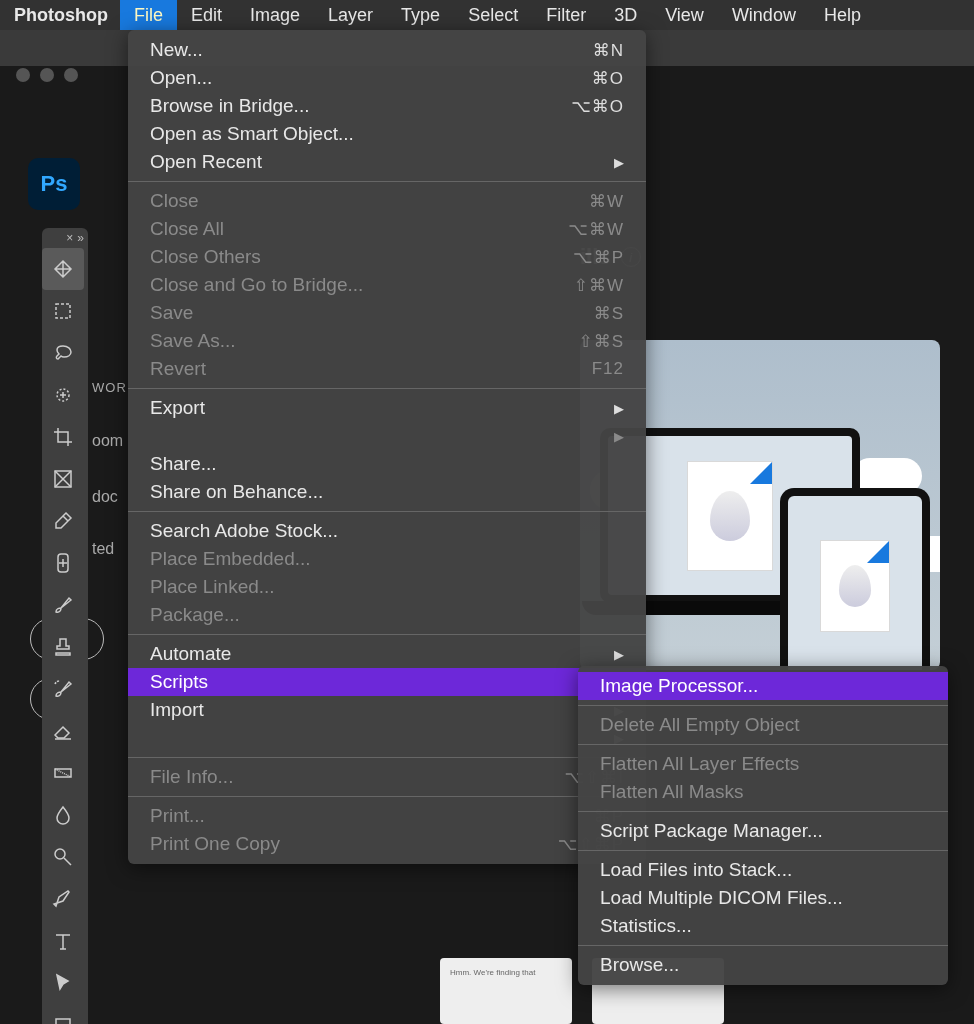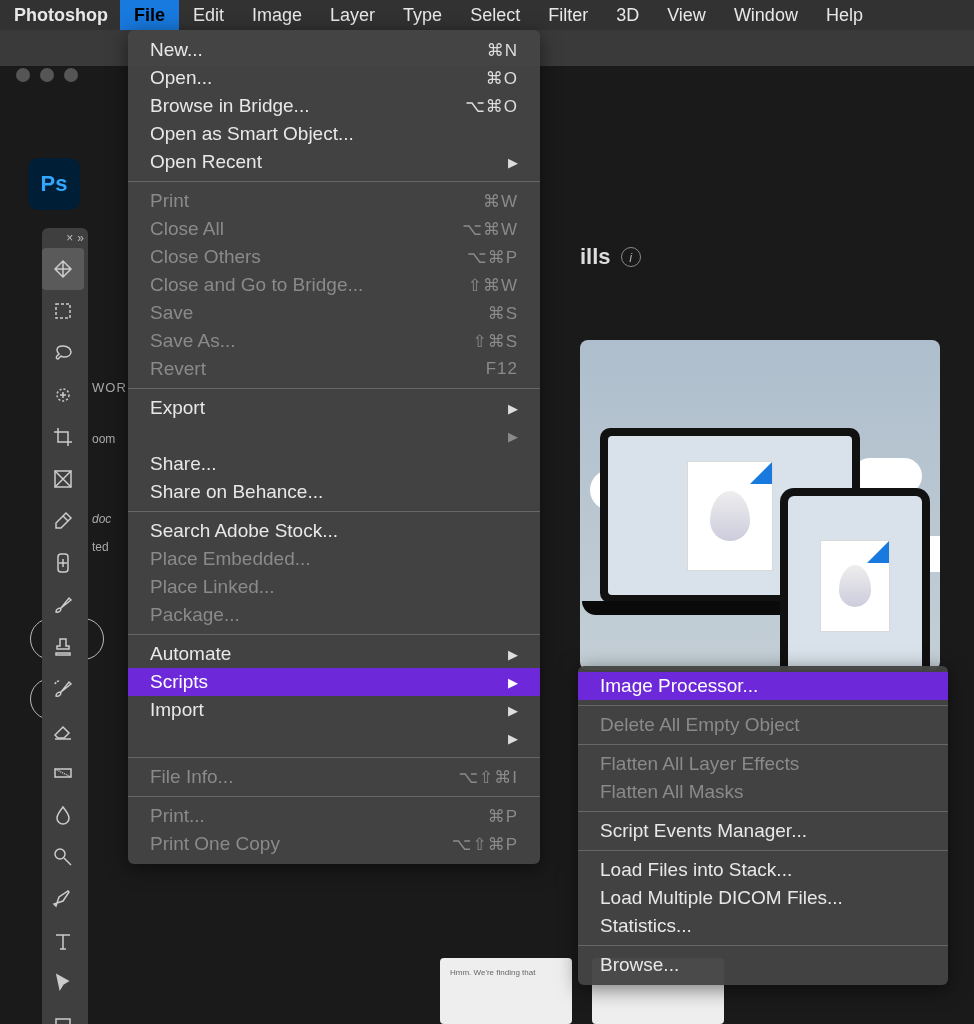--- a/index.html
+++ b/index.html
@@ -1,36 +1,36 @@
 <!DOCTYPE html>
 <html><head>
 <meta charset="utf-8">
 <style>
   * { margin: 0; padding: 0; box-sizing: border-box; font-family: -apple-system, "Helvetica Neue", Arial, sans-serif; }
   body { width: 974px; height: 1024px; background: #1a1a1a; overflow: hidden; position: relative; }
 
   .menubar { height: 30px; background: #323232; display: flex; align-items: stretch; padding-left: 14px; gap: 0; font-size: 18px; color: #e8e8e8; }
   .menubar .app-name { font-weight: 700; display: flex; align-items: center; padding: 0 12px 0 0; }
   .menubar .menu-item { display: flex; align-items: center; padding: 0 14px; cursor: default; }
-  .menubar .menu-item.active { background: #1879de; color: #000000; font-weight: bold; }
+  .menubar .menu-item.active { background: #1879de; color: #fef9c3; }
 
   .win-chrome { position: absolute; top: 30px; left: 0; width: 100%; height: 36px; background: #3a3a3a; }
   .traffic { position: absolute; left: 16px; top: 68px; display: flex; gap: 10px; }
   .traffic span { width: 14px; height: 14px; border-radius: 50%; background: #555; }
 
   .ps-logo { position: absolute; left: 28px; top: 112px; width: 52px; height: 52px; border-radius: 10px; background: #001e36; display: flex; align-items: center; justify-content: center; color: #31a8ff; font-weight: 800; font-size: 22px; margin-top: 46px; }
 
   .tools-panel { position: absolute; left: 42px; top: 228px; width: 46px; background: #3f3f3f; border-radius: 6px; padding-bottom: 6px; }
   .tools-header { height: 20px; display: flex; align-items: center; justify-content: flex-end; gap: 4px; padding: 2px 4px; color: #bbb; font-size: 12px; }
   .tools-header span { cursor: default; }
   .tool { width: 42px; height: 42px; display: flex; align-items: center; justify-content: center; color: #ccc; }
   .tool.active { background: #5a5a5a; border-radius: 4px; }
   .tool svg { width: 22px; height: 22px; stroke: currentColor; fill: none; stroke-width: 1.5; }
 
-  .bg-text { position: absolute; left: 92px; color: #aaa; font-size: 12px; }
+  .bg-text { position: absolute; left: 92px; color: #aaa; font-size: 16px; }
   .bg-head { position: absolute; left: 580px; top: 244px; color: #ddd; font-size: 22px; font-weight: 600; display:flex; align-items:center; gap:10px;}
   .info-i { width:20px; height:20px; border:1.5px solid #888; border-radius:50%; display:inline-flex; align-items:center; justify-content:center; font-style: italic; font-size:13px; color:#aaa; font-weight:400;}
   .btn-outline { position:absolute; left:30px; border:1.5px solid #bbb; border-radius:22px; color:#eee; padding:10px 22px; font-size:17px; background:transparent;}
 
   .cloud-hero { position: absolute; left: 580px; top: 340px; width: 360px; height: 330px; background: linear-gradient(#aebecc, #c4cfd6); border-radius: 8px; overflow: hidden; }
   .cloud { position: absolute; background: #fff; border-radius: 40px; }
   .laptop { position:absolute; left:20px; top:88px; width:260px; height:175px; background:#111; border-radius:10px; }
   .laptop::after { content:""; position:absolute; bottom:-12px; left:-18px; right:-18px; height:14px; background:#0a0a0a; border-radius:0 0 18px 18px; }
   .laptop .screen { position:absolute; inset:8px; background:#d9e2ea; border-radius:4px; display:flex; align-items:center; justify-content:center; }
   .tablet { position:absolute; right:10px; top:148px; width:150px; height:195px; background:#111; border-radius:14px; }
@@ -39,21 +39,21 @@
   .doc-thumb::before { content:""; position:absolute; top:0; right:0; border-width:0 0 22px 22px; border-style:solid; border-color:transparent transparent #1879de transparent; }
   .balloon { width:40px; height:50px; border-radius:50% 50% 50% 50% / 60% 60% 40% 40%; background:linear-gradient(#eee,#ccd); position:relative; }
   .tablet .doc-thumb{ width:70px; height:92px;}
   .tablet .balloon{ width:32px; height:42px;}
 
   .bottom-thumbs { position:absolute; left:440px; top:958px; display:flex; gap:20px; }
   .thumb { width:132px; height:66px; background:#eee; border-radius:4px; font-size:8px; color:#666; padding:10px; overflow:hidden;}
 
   
   .dropdown { position: absolute; background: rgba(68,68,68,0.97); color: #e8e8e8; font-size: 19px; box-shadow: 0 4px 20px rgba(0,0,0,.5); border-radius: 6px; padding: 6px 0; }
-  #file-menu { left: 128px; top: 30px; width: 412px; }
+  #file-menu { left: 128px; top: 30px; width: 518px; }
   #scripts-menu { left: 578px; top: 666px; width: 370px; }
   .menu-row { display: flex; align-items: center; height: 28px; padding: 0 22px; cursor: default; }
   .menu-row .label { flex: 1; }
   .menu-row .shortcut { font-size: 17px; color: #ddd; letter-spacing: 1px; }
   .menu-row .arrow { font-size: 13px; color: #ddd; margin-left:auto;}
   .menu-row.disabled { color: #8a8a8a; }
   .menu-row.disabled .shortcut, .menu-row.disabled .arrow { color: #8a8a8a; }
   .menu-row.highlight { background: #6d28d9; color: #fff; }
   .menu-row.highlight .shortcut, .menu-row.highlight .arrow { color: #fff; }
   .menu-sep { height: 1px; background: #666; margin: 5px 0; }
@@ -81,21 +81,21 @@
 <div class="traffic">
   <span></span>
   <span></span>
   <span></span>
 </div>
 
 <div class="ps-logo">Ps</div>
 
 <div class="bg-text" style="top:380px;font-size:13px;letter-spacing:1px;">WOR</div>
 <div class="bg-text" style="top:432px;">oom</div>
-<div class="bg-text" style="top:512px;font-style:italic;">doc</div>
+<div class="bg-text" style="top:488px;">doc</div>
 <div class="bg-text" style="top:540px;">ted</div>
 <div class="bg-head">
   <span>ills</span>
   <span class="info-i">i</span>
 </div>
 <button class="btn-outline" style="top:618px;">te n</button>
 <button class="btn-outline" style="top:678px;">n</button>
 
 <div class="cloud-hero">
   <div class="cloud" style="left:10px; top:130px; width:80px; height:40px;"></div>
@@ -248,21 +248,21 @@
     </div>
     <div class="menu-row">
       <span class="label">Open as Smart Object...</span>
     </div>
     <div class="menu-row">
       <span class="label">Open Recent</span>
       <span class="arrow">▶</span>
     </div>
     <div class="menu-sep"></div>
     <div class="menu-row disabled">
-      <span class="label">Print</span>
+      <span class="label">Close</span>
       <span class="shortcut">⌘W</span>
     </div>
     <div class="menu-row disabled">
       <span class="label">Close All</span>
       <span class="shortcut">⌥⌘W</span>
     </div>
     <div class="menu-row disabled">
       <span class="label">Close Others</span>
       <span class="shortcut">⌥⌘P</span>
     </div>
@@ -351,21 +351,21 @@
     </div>
     <div class="menu-sep"></div>
     <div class="menu-row disabled">
       <span class="label">Flatten All Layer Effects</span>
     </div>
     <div class="menu-row disabled">
       <span class="label">Flatten All Masks</span>
     </div>
     <div class="menu-sep"></div>
     <div class="menu-row">
-      <span class="label">Script Events Manager...</span>
+      <span class="label">Script Package Manager...</span>
     </div>
     <div class="menu-sep"></div>
     <div class="menu-row">
       <span class="label">Load Files into Stack...</span>
     </div>
     <div class="menu-row">
       <span class="label">Load Multiple DICOM Files...</span>
     </div>
     <div class="menu-row">
       <span class="label">Statistics...</span>

